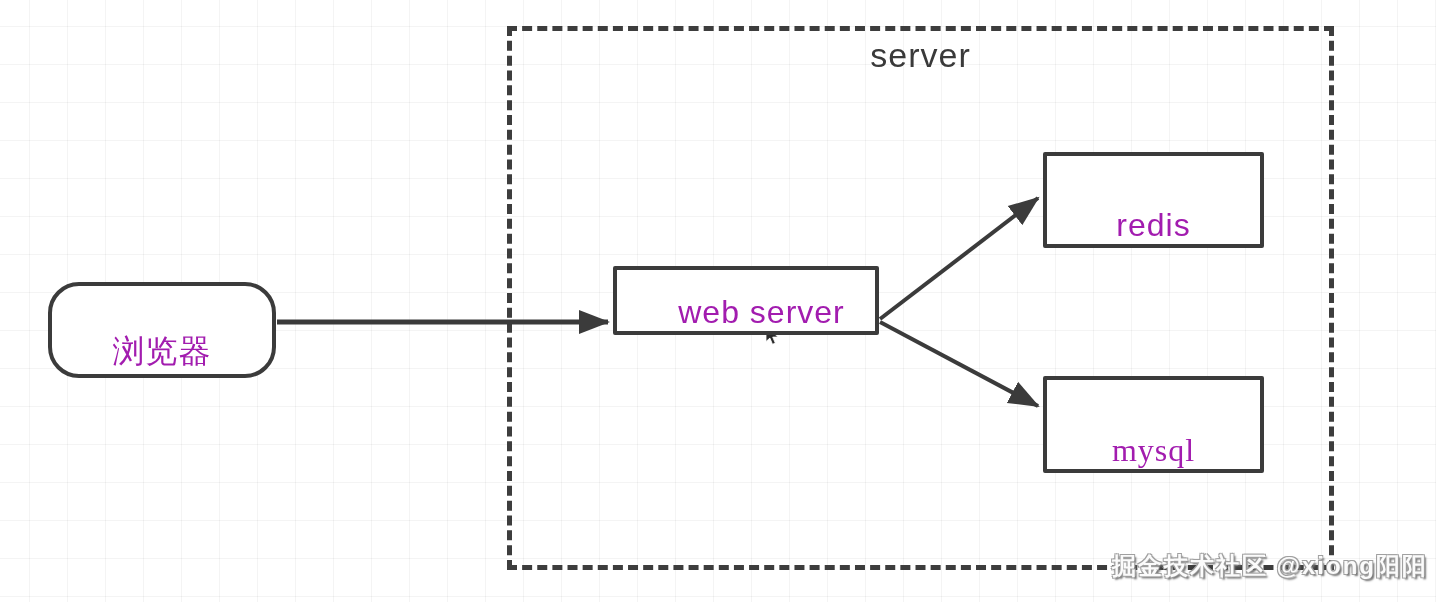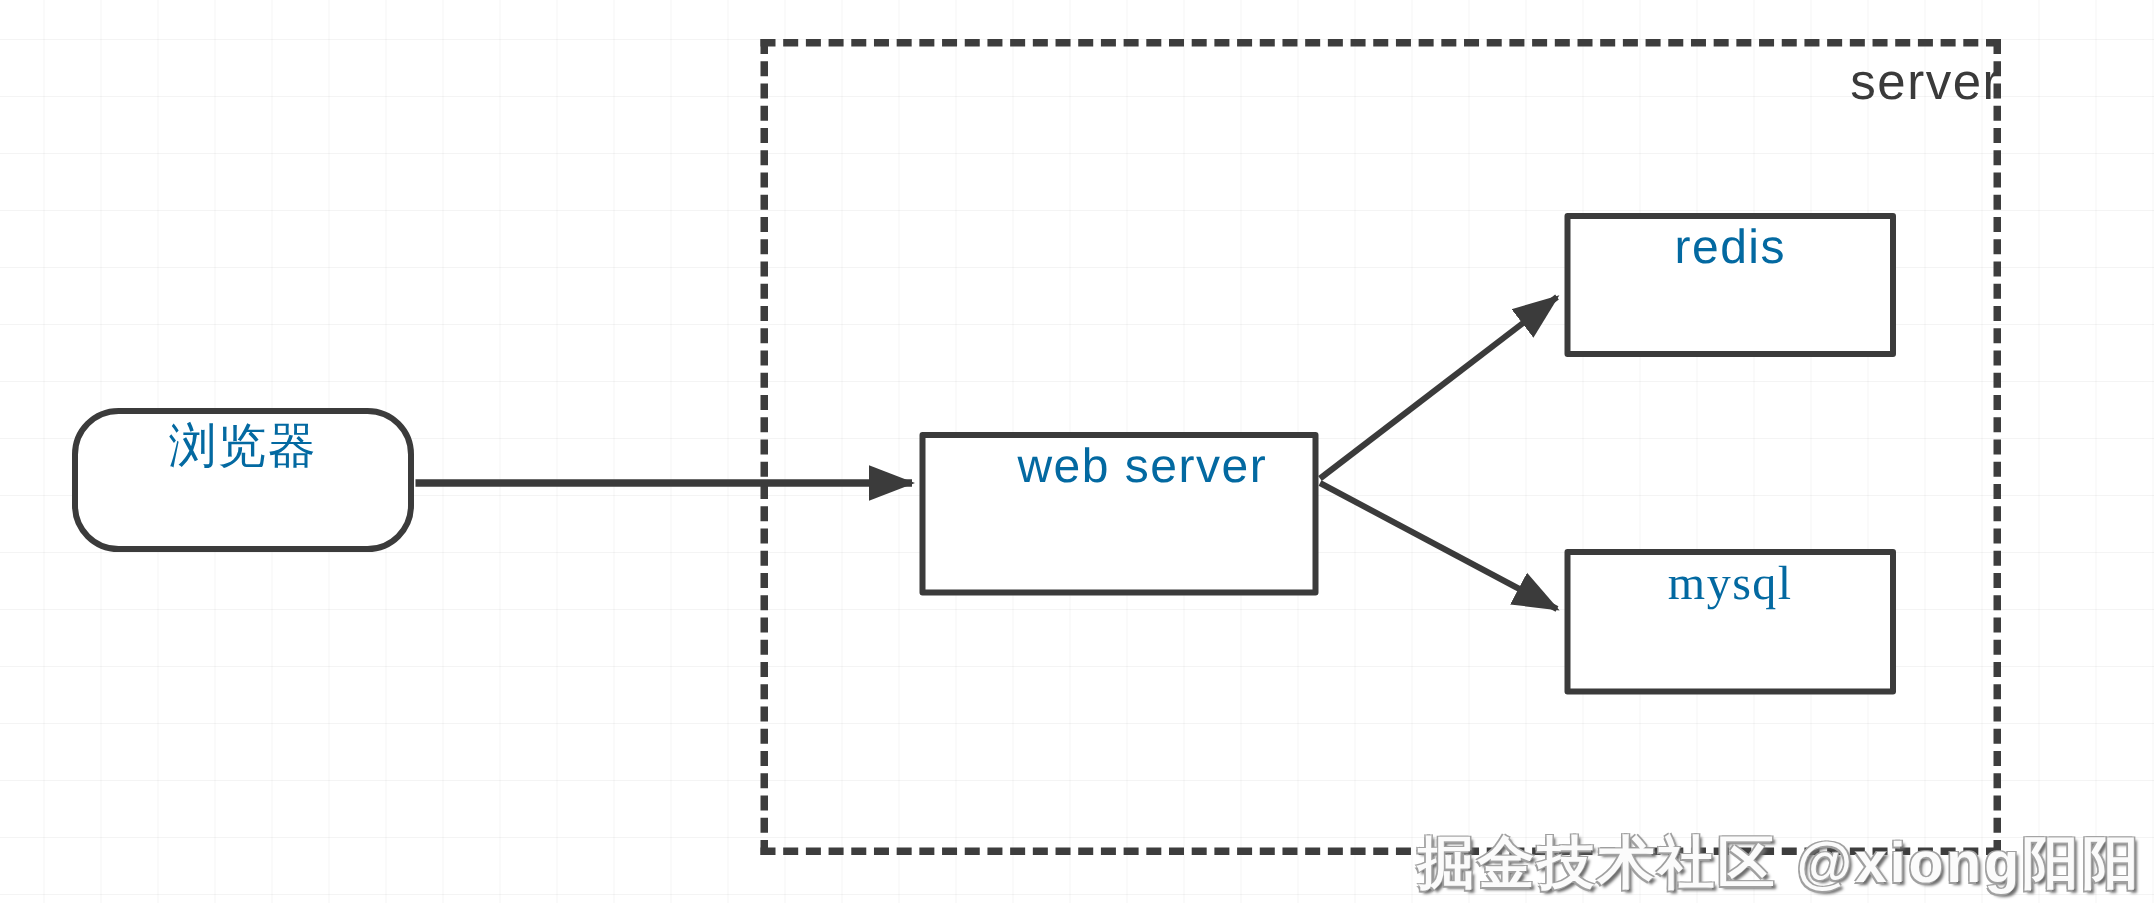--- a/index.html
+++ b/index.html
@@ -26,54 +26,55 @@
     width: 827px;
     height: 544px;
     box-sizing: border-box;
     border: 5px dashed #3d3d3d;
   }
   .server-label {
     position: absolute;
     left: 507px;
     top: 36px;
     width: 827px;
-    text-align: right;
+    text-align: center;
     font-size: 34px;
     letter-spacing: 1px;
     color: #3a3a3a;
   }
   .node {
     position: absolute;
     box-sizing: border-box;
     border: 4px solid #3b3b3b;
     border-radius: 2px;
     background: #ffffff;
     display: flex;
-    align-items: flex-start;
+    align-items: flex-end;
     justify-content: center;
     font-size: 32px;
-    color: #0369a1;
+    color: #a21caf;
     letter-spacing: 1px;
+    margin-top: 10px;
   }
   .node-browser  { left: 48px;   top: 272px; width: 228px; height: 96px; border-radius: 31px; }
-  .node-webserver{ left: 613px;  top: 288px; width: 266px; height: 109px; padding-left: 31px; }
+  .node-webserver{ left: 613px;  top: 256px; width: 266px; height: 69px; padding-left: 31px; }
   .node-redis    { left: 1043px; top: 142px; width: 221px; height: 96px; }
   .node-mysql    { left: 1043px; top: 366px; width: 221px; height: 97px; font-family: Liberation Serif, serif; }
   .edges-layer {
     position: absolute;
     left: 0; top: 0;
     width: 1436px;
     height: 602px;
     pointer-events: none;
   }
   .watermark {
     position: absolute;
     right: 8px;
     top: 550px;
-    font-size: 38px;
+    font-size: 24px;
     font-weight: bold;
     letter-spacing: 2px;
     color: #fbfbfb;
     text-shadow:
       -1px -1px 0 #a0a0a0,
        1px -1px 0 #a0a0a0,
       -1px  1px 0 #a0a0a0,
        2px  2px 2px #6d6d6d;
     white-space: nowrap;
   }

